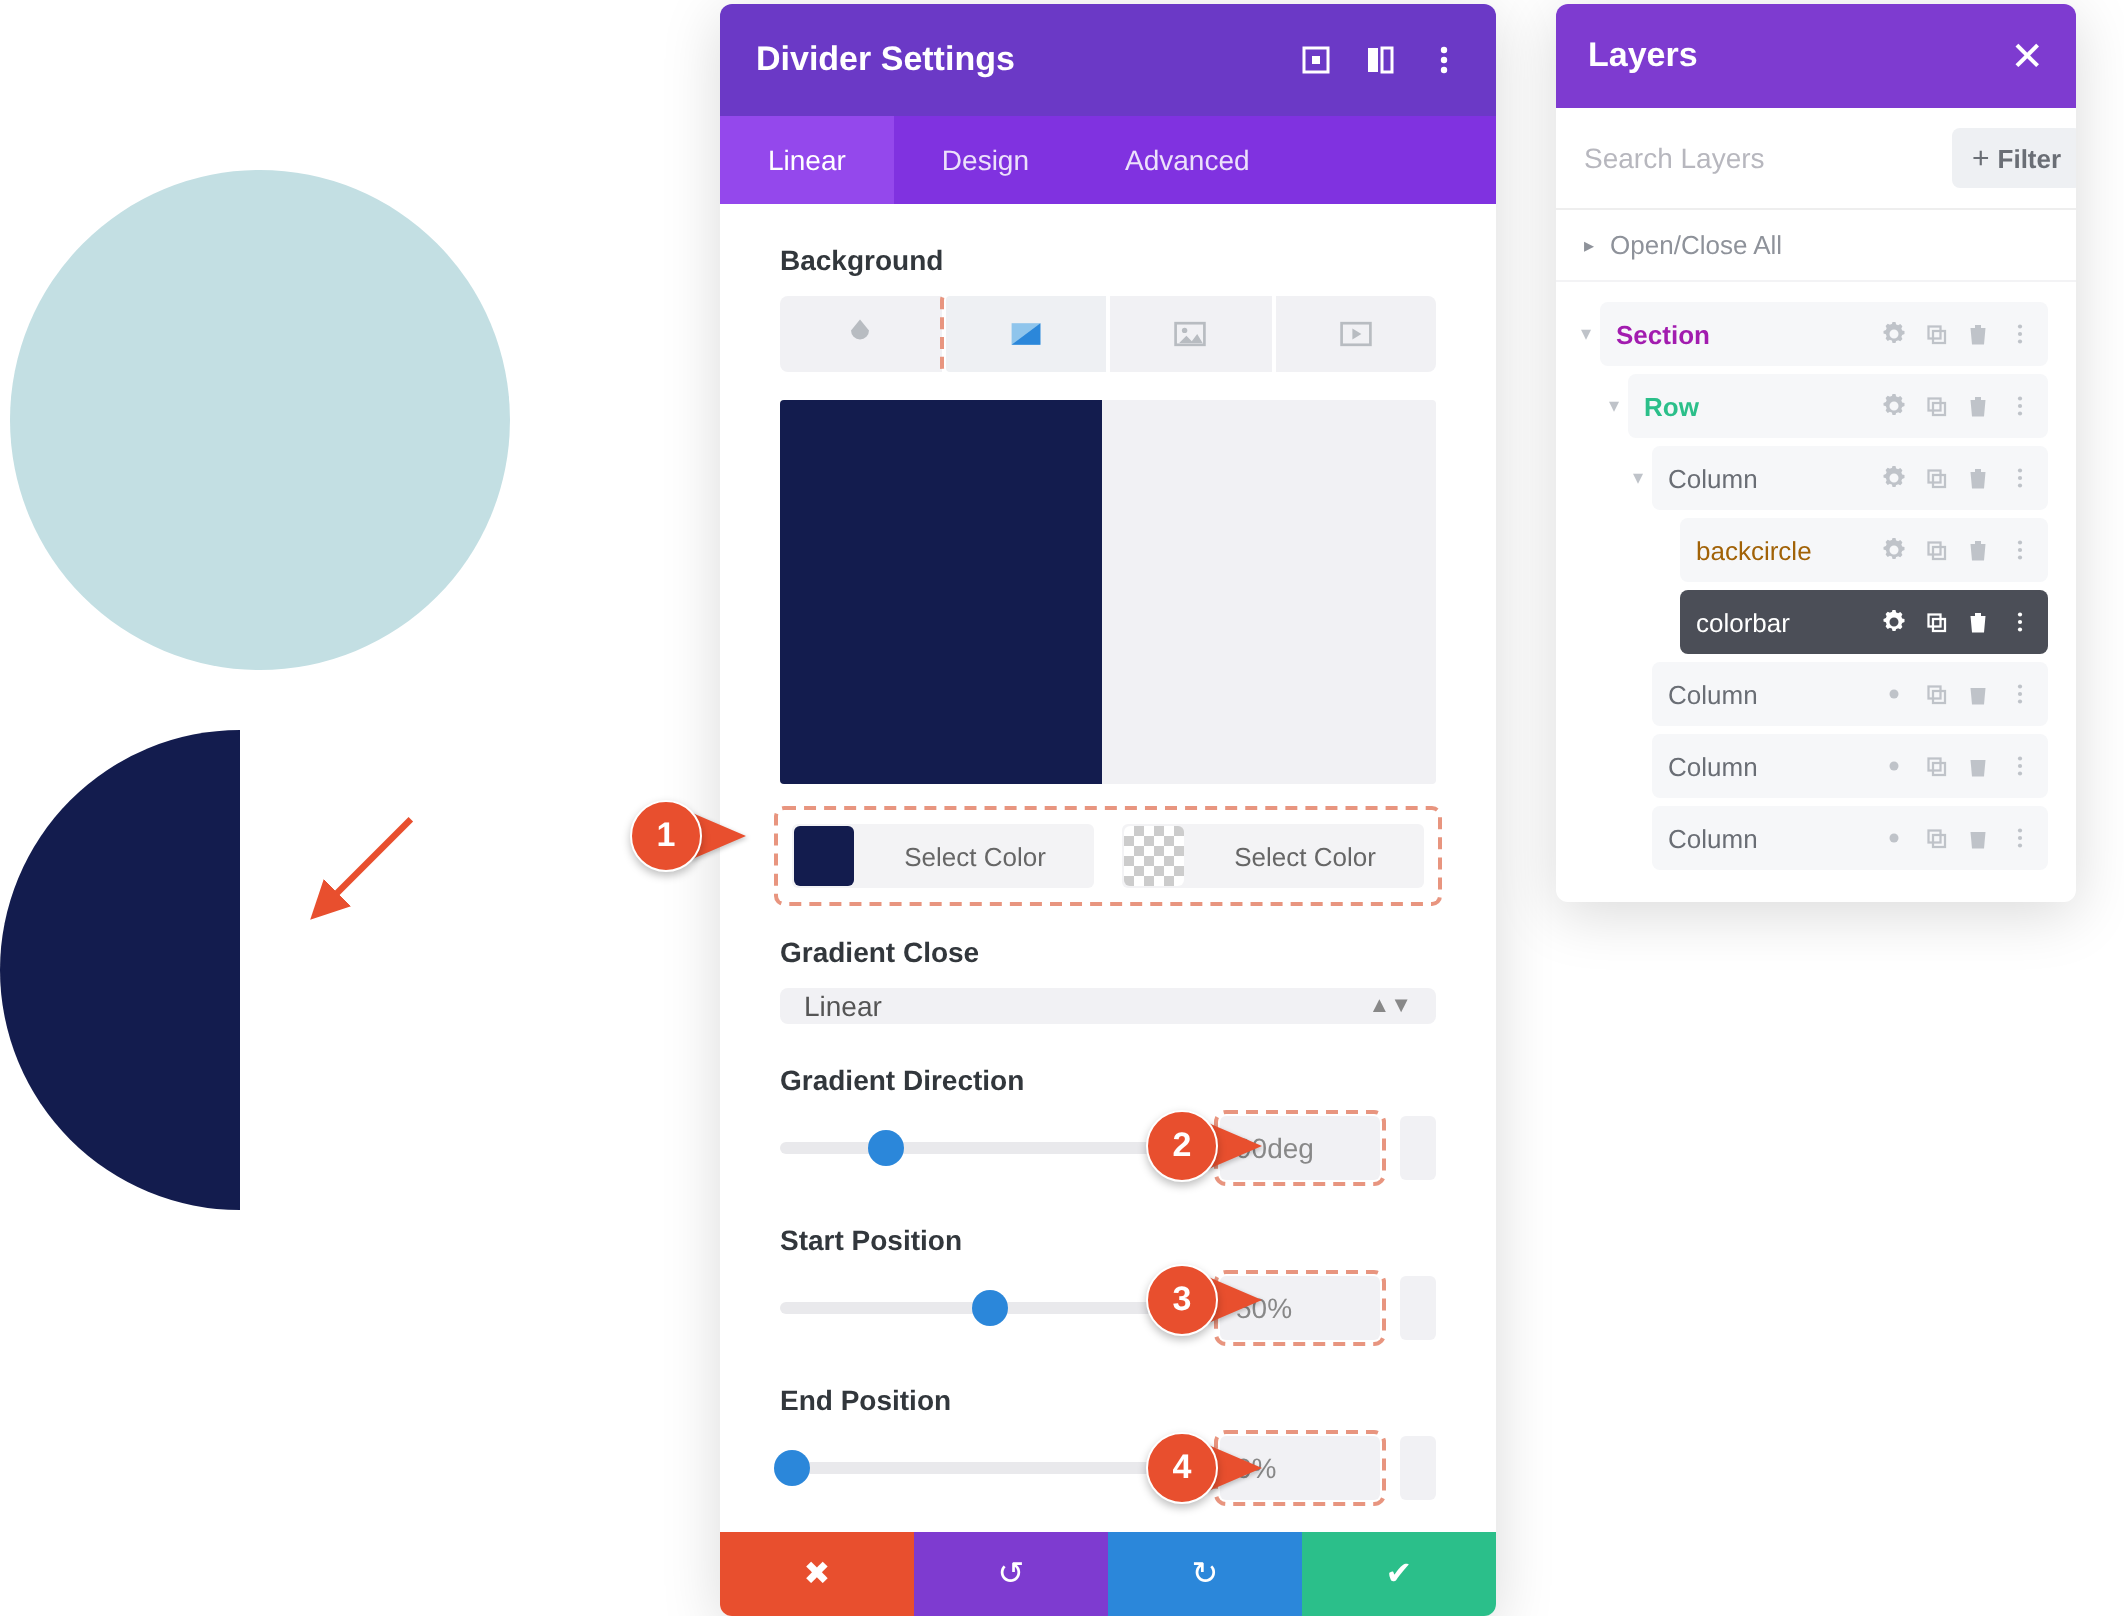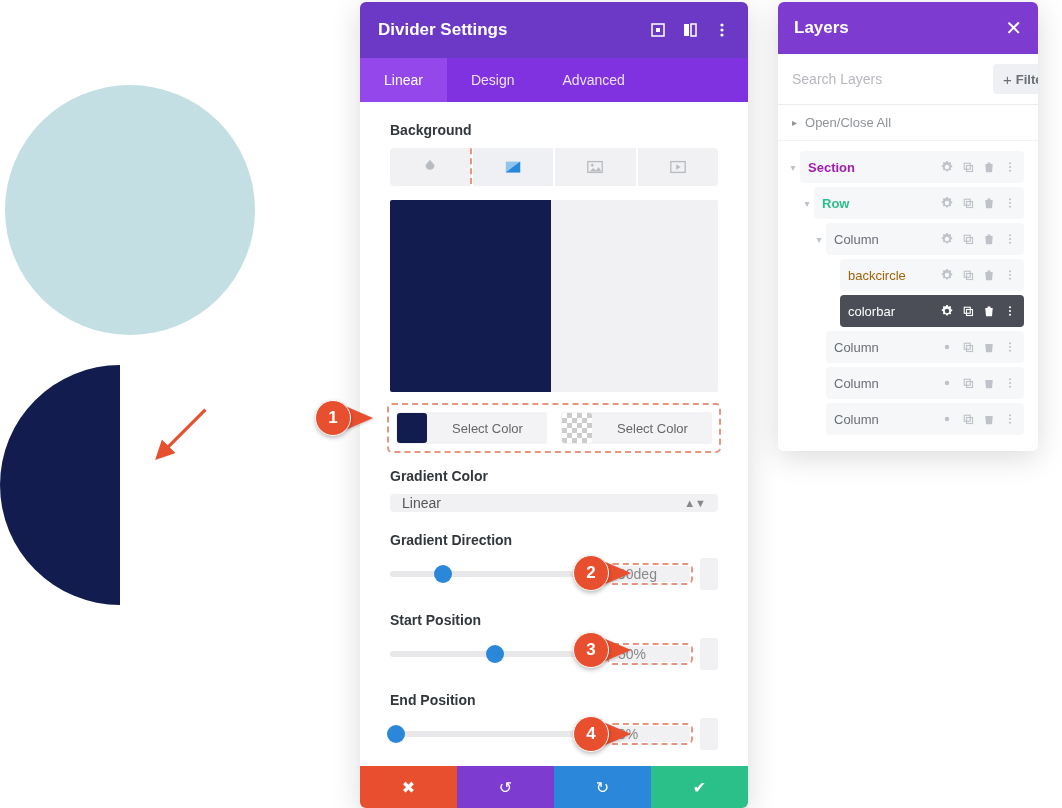--- a/index.html
+++ b/index.html
@@ -182,21 +182,21 @@
   }
   .slider-track{
     position:relative;flex:1;height:6px;background:#e9e9ec;border-radius:3px;
   }
   .slider-thumb{
     position:absolute;top:50%;transform:translate(-50%,-50%);
     width:18px;height:18px;border-radius:50%;background:#2b87da;
     cursor:grab;
   }
   .slider-val{
-    width:80px;height:16px;background:#f1f1f4;border-radius:3px;
+    width:80px;height:32px;background:#f1f1f4;border-radius:3px;
     display:flex;align-items:center;padding:0 8px;color:#888;font-size:14px;
   }
   .after-box{
     width:18px;height:32px;background:#f1f1f4;border-radius:3px;
   }
 
   
   .callout{
     position:absolute;
     display:flex;align-items:center;
@@ -244,21 +244,21 @@
     box-shadow:0 6px 30px rgba(0,0,0,.15);
     overflow:hidden;
   }
   .layers-hdr{
     background:#7e3bd0;color:#fff;height:52px;
     display:flex;align-items:center;justify-content:space-between;
     padding:0 16px;font-size:17px;font-weight:600;
   }
   .layers-hdr .close{cursor:pointer;font-size:20px;font-weight:400;}
   .layers-search{
-    display:flex;align-items:center;padding:10px 8px 10px 14px;border-bottom:1px solid #eee;gap:20px;
+    display:flex;align-items:center;padding:10px 8px 10px 14px;border-bottom:1px solid #eee;gap:3px;
   }
   .layers-search input{
     flex:1;border:none;outline:none;font-size:14px;color:#777;background:transparent;
   }
   .layers-search input::placeholder{color:#b7b7be;}
   .filter-btn{
     background:#eef0f3;border-radius:4px;height:30px;
     display:flex;align-items:center;gap:4px;padding:0 10px;
     color:#6a6e75;font-weight:600;font-size:13px;cursor:pointer;
   }
@@ -380,21 +380,21 @@
       <div class="color-pick">
         <div class="chip dark"></div>
         <div class="lbl">Select Color</div>
       </div>
       <div class="color-pick">
         <div class="chip checker"></div>
         <div class="lbl">Select Color</div>
       </div>
     </div>
 
-    <div class="field-label">Gradient Color</div>
+    <div class="field-label">Gradient Close</div>
     <div class="select">
       <span>Linear</span>
       <span class="caret">▲▼</span>
     </div>
 
     <div class="field-label">Gradient Direction</div>
     <div class="slider-row">
       <div class="slider-track">
         <div class="slider-thumb" style="left:25%;"></div>
       </div>

